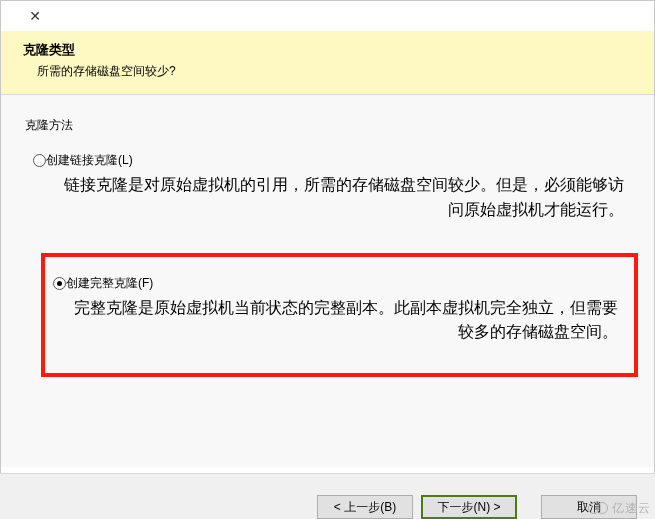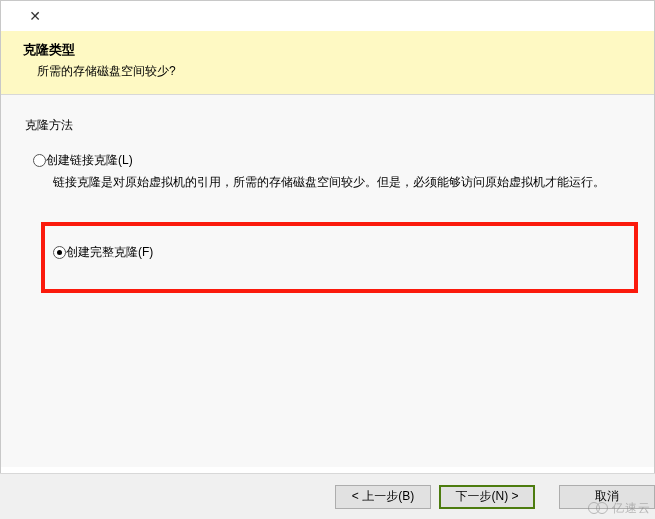--- a/index.html
+++ b/index.html
@@ -92,37 +92,39 @@
     height: 5px;
     background: #000;
     border-radius: 50%;
     top: 3px;
     left: 3px;
   }
   .option-label {
     font-size: 12px;
   }
   .option-desc {
-    font-size: 12px;
+    font-size: 16px;
     margin-left: 20px;
     margin-top: 4px;
     line-height: 1.55;
     color: #000;
+    text-align: right;
   }
   .footer {
     position: absolute;
     bottom: 0;
     left: 0;
     right: 0;
     height: 46px;
     background: #f0f0f0;
     border-top: 1px solid #d8d8d8;
     display: flex;
-    align-items: center;
+    align-items: flex-end;
     justify-content: flex-end;
+    padding-right: 18px;
     gap: 8px;
   }
   .btn {
     height: 24px;
     min-width: 96px;
     padding: 0 12px;
     background: #e1e1e1;
     border: 1px solid #adadad;
     font-size: 12px;
     font-family: inherit;
@@ -195,20 +197,21 @@
       <span class="option-label">创建链接克隆(L)</span>
     </div>
     <div class="option-desc">链接克隆是对原始虚拟机的引用，所需的存储磁盘空间较少。但是，必须能够访问原始虚拟机才能运行。</div>
   </div>
 
   <div class="option highlighted">
     <div class="option-row">
       <span class="radio checked"></span>
       <span class="option-label">创建完整克隆(F)</span>
     </div>
+    <div class="option-desc">完整克隆是原始虚拟机当前状态的完整副本。此副本虚拟机完全独立，但需要较多的存储磁盘空间。</div>
   </div>
 </div>
 
 <div class="footer">
   <button class="btn">&lt; 上一步(B)</button>
   <button class="btn default">下一步(N) &gt;</button>
   <span class="btn-gap"></span>
   <button class="btn">取消</button>
 </div>
 

